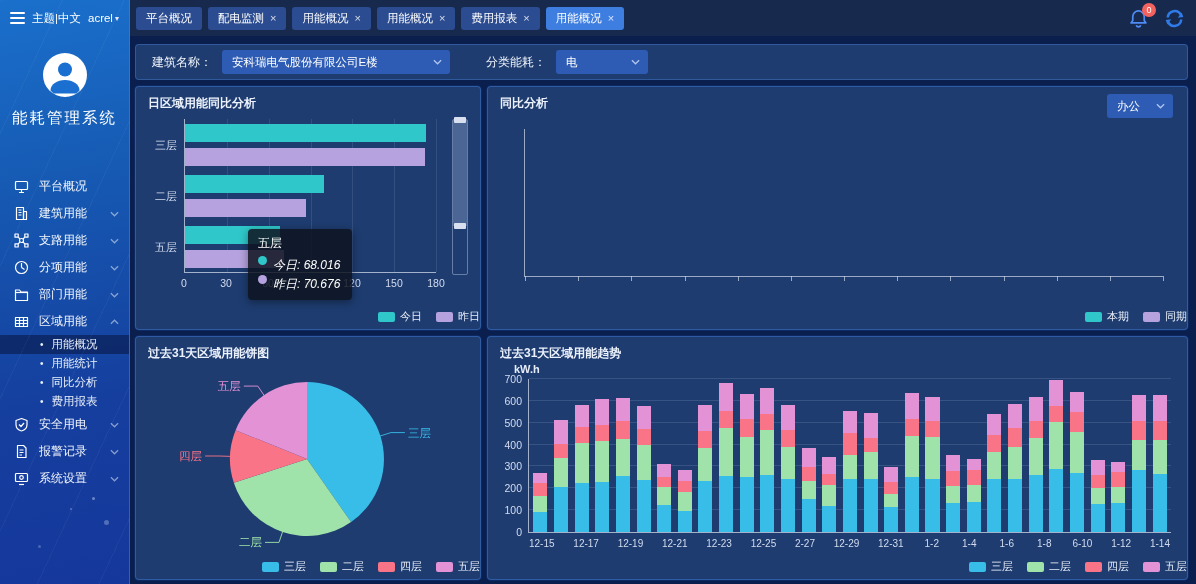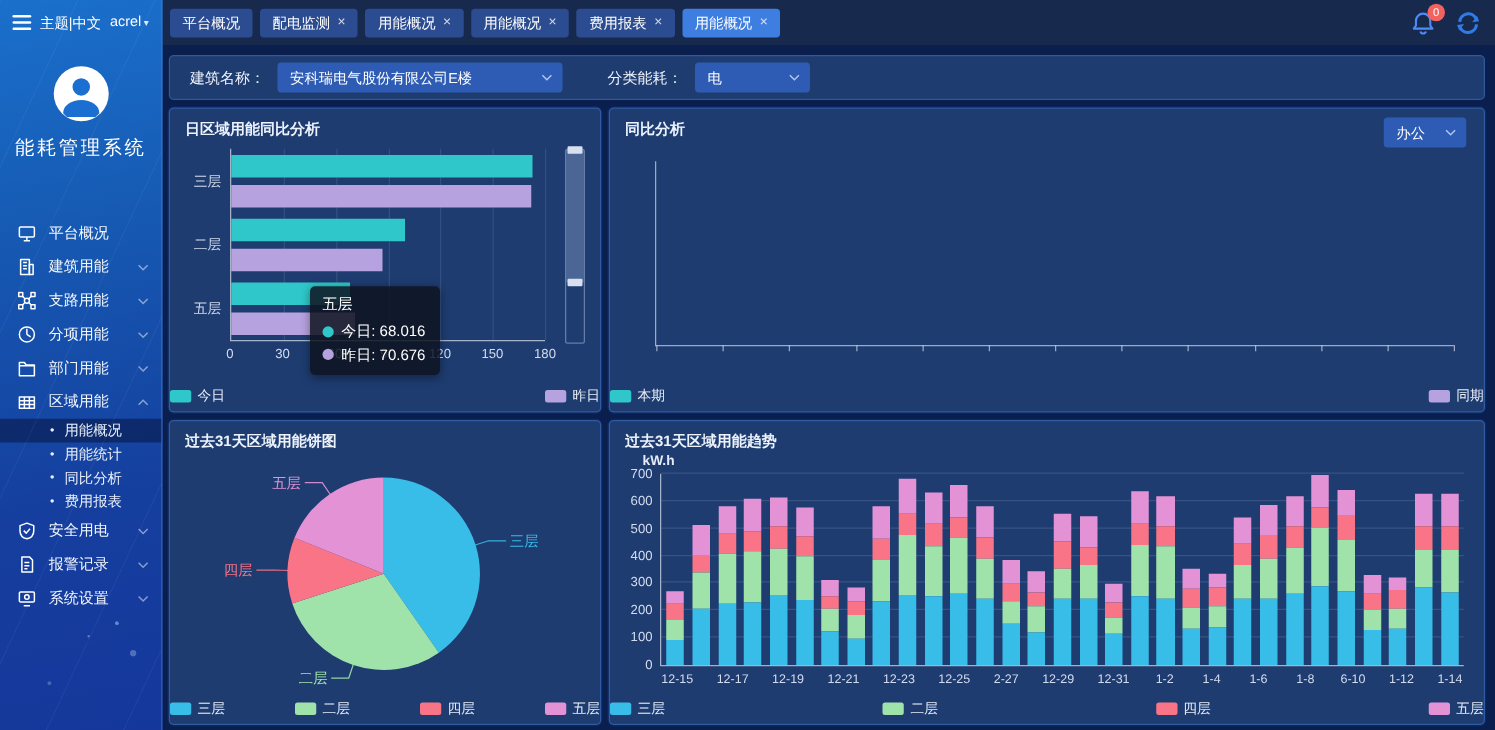--- a/index.html
+++ b/index.html
@@ -55,41 +55,41 @@
     padding:0 8px 0 10px;color:#fff;font-size:11.5px;cursor:pointer;justify-content:space-between;gap:8px;}
   .select .sel-val{white-space:nowrap;overflow:hidden;}
   .w-lg{width:228px;margin-right:26px;}
   .w-sm{width:92px;}
   .grid{margin-top:6px;display:grid;grid-template-columns:346px 1fr;grid-template-rows:244px 244px;gap:6px;}
   .panel{position:relative;background:#1E3C70;border:1px solid rgba(62,116,204,.55);border-radius:4px;
     box-shadow:0 0 0 1px rgba(20,60,140,.35);}
   .panel-title{position:absolute;top:8px;left:12px;font-size:12px;font-weight:bold;color:#ECF2FC;}
 
   
-  .legend{position:absolute;left:0;right:0;bottom:5px;display:flex;justify-content:space-between;
+  .legend{position:absolute;left:0;right:0;bottom:5px;display:flex;justify-content:flex-end;
     gap:14px;align-items:center;font-size:11px;color:#E8EEF8;}
   .lg-item{display:inline-flex;align-items:center;gap:5px;cursor:pointer;}
   .lg-swatch{display:inline-block;width:17px;height:10px;border-radius:2px;}
 
   
   .hbar-plot{position:absolute;left:48px;top:32px;right:44px;bottom:56px;
     border-left:1px solid rgba(198,207,226,.8);border-bottom:1px solid rgba(198,207,226,.8);}
   .vgrid{position:absolute;top:0;bottom:0;width:1px;background:rgba(190,205,235,.13);}
   .hbar{position:absolute;left:0;height:18px;}
   .hcat{position:absolute;left:-8px;transform:translate(-100%,-50%);color:#D3DCEF;font-size:11px;white-space:nowrap;}
   .hbar-xaxis{position:absolute;left:48px;right:44px;top:190px;height:14px;}
   .xtick{position:absolute;transform:translateX(-50%);color:#D3DCEF;font-size:10.5px;}
   .dz{position:absolute;right:12px;top:32px;width:16px;height:156px;border:1px solid rgba(190,205,235,.45);border-radius:2px;cursor:pointer;}
   .dz-sel{position:absolute;left:0;right:0;top:0;height:69%;background:rgba(170,190,225,.32);}
   .dz-handle{position:absolute;left:50%;transform:translateX(-50%);width:12px;height:6px;background:#D8E0F0;border-radius:1px;}
   .dz-handle.t{top:-3px;} .dz-handle.b{top:calc(69% - 3px);}
   .tooltip{position:absolute;left:112px;top:142px;background:rgba(14,19,31,.85);border-radius:4px;
     padding:6px 12px 7px 10px;color:#fff;font-size:12px;z-index:6;box-shadow:0 2px 8px rgba(0,0,0,.4);white-space:nowrap;}
   .tt-title{margin-bottom:4px;}
-  .tt-row{display:flex;align-items:center;gap:6px;line-height:1.55;}
+  .tt-row{display:flex;gap:6px;line-height:1.55;font-style:italic;}
   .tt-dot{width:9px;height:9px;border-radius:50%;display:inline-block;flex:none;}
 
   
   .select.mini{position:absolute;top:7px;right:14px;width:66px;}
   .yoy-plot{position:absolute;left:36px;top:42px;right:24px;bottom:52px;
     border-left:1px solid rgba(198,207,226,.75);border-bottom:1px solid rgba(198,207,226,.75);}
   .yoy-tick{position:absolute;bottom:-5px;width:1px;height:5px;background:rgba(198,207,226,.75);}
   .yoy-xlabels{position:absolute;left:36px;right:24px;bottom:30px;display:flex;}
   .yoy-xl{flex:1;text-align:center;color:#D3DCEF;font-size:11px;}
 

